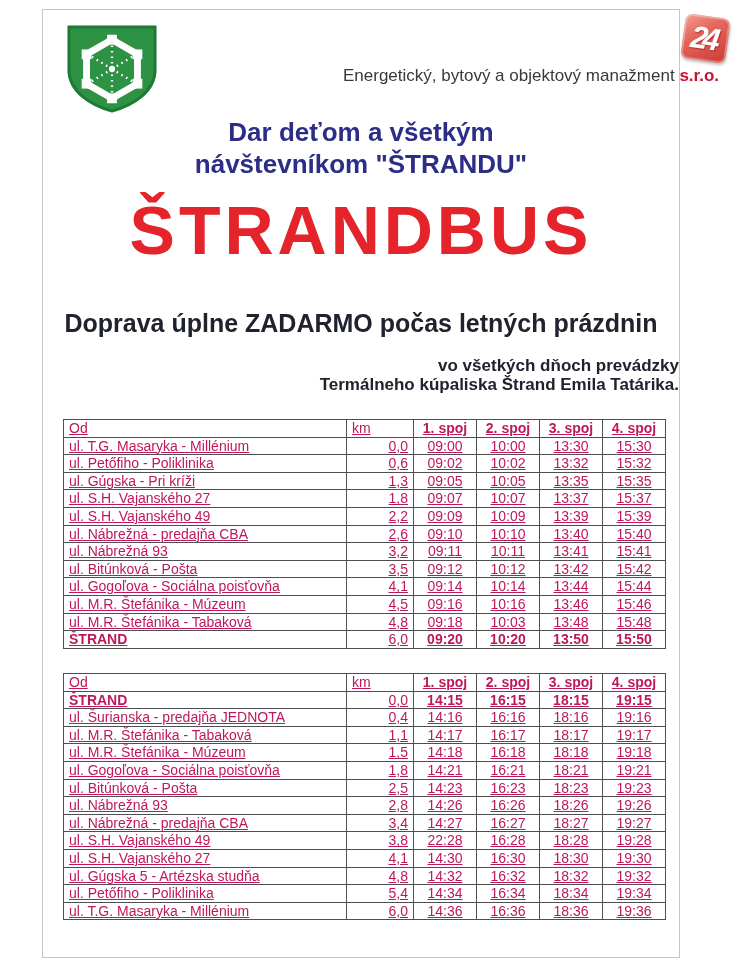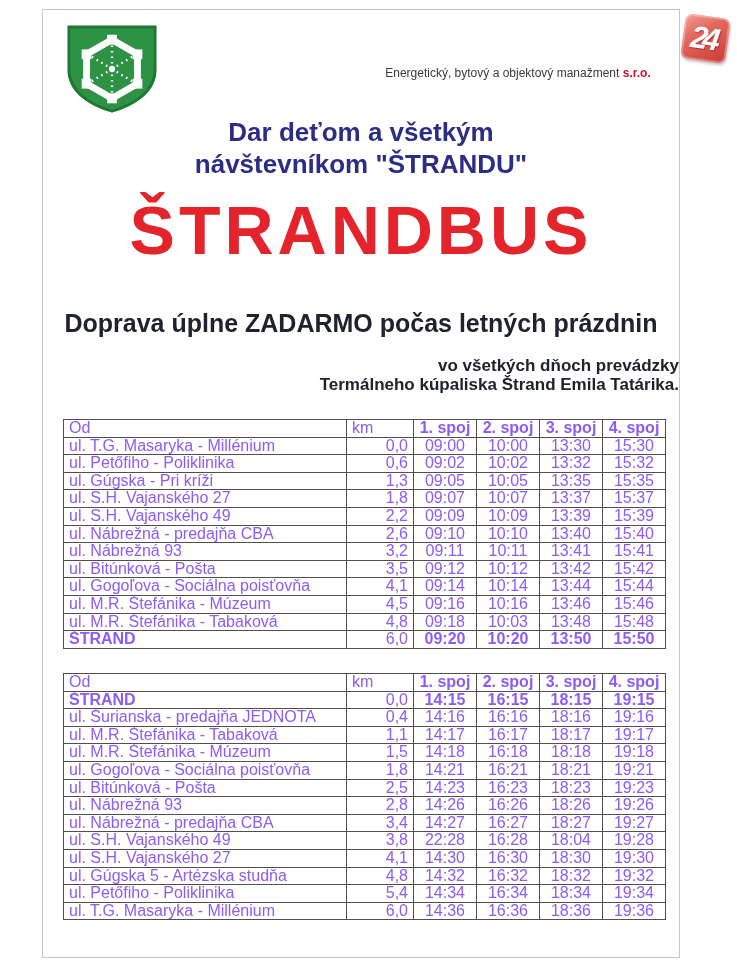--- a/index.html
+++ b/index.html
@@ -10,21 +10,21 @@
   
   .coa{position:absolute;left:20px;top:13px;width:98px;height:92px;}
 
   
   .logo{position:absolute;left:312px;top:14px;display:flex;align-items:flex-start;}
   .logo-square{width:40px;height:40px;background:#c51230;margin-top:3px;}
   .logo-text{font-size:37px;line-height:44px;letter-spacing:-1px;color:#1d1d1b;white-space:nowrap;margin-left:8px;}
   .logo-text .byt{font-weight:400;}
   .logo-text .komfort{font-weight:700;}
   .logo-text sup{font-size:12px;font-weight:400;vertical-align:18px;letter-spacing:0;}
-  .tagline{position:absolute;left:300px;top:56px;width:350px;text-align:center;font-size:12px;color:#39393a;white-space:nowrap;}
+  .tagline{position:absolute;left:300px;top:56px;width:350px;text-align:center;font-size:17px;color:#39393a;white-space:nowrap;}
   .tagline .sro{color:#c51230;font-weight:700;}
 
   
   .badge{position:absolute;left:683px;top:16px;width:45px;height:45px;transform:rotate(8deg);
     background:linear-gradient(145deg,#f2a096 0%,#e46a5f 35%,#cc3a33 100%);
     border-radius:7px;display:flex;align-items:center;justify-content:center;
     box-shadow:1px 2px 3px rgba(0,0,0,.25), inset 0 0 0 2px rgba(255,255,255,.30);}
   .badge span{color:#fff;font-weight:700;font-style:italic;font-size:31px;letter-spacing:-5px;padding-right:5px;
     text-shadow:1px 1px 1px rgba(140,25,20,.55);}
 
@@ -32,21 +32,21 @@
     color:#2c2d86;font-size:26px;line-height:32px;font-weight:700;}
   .title{position:absolute;left:0;top:176px;width:636px;text-align:center;
     color:#e4232a;font-size:68px;line-height:88px;font-weight:700;letter-spacing:4px;white-space:nowrap;}
   .subtitle{position:absolute;left:0;top:299px;width:636px;text-align:center;
     color:#20222e;font-size:25px;font-weight:700;}
   .note{position:absolute;left:0;top:346px;width:636px;text-align:right;
     color:#20222e;font-size:17px;line-height:19px;font-weight:700;}
 
   
   .tt{position:absolute;left:20px;border-collapse:collapse;table-layout:fixed;width:595px;
-    font-size:16px;color:#8b5cf6;}
+    font-size:14px;color:#be185d;text-decoration:underline;}
   .tt-1{top:409px;}
   .tt-2{top:663px;}
   .tt th,.tt td{border:1px solid #4f4f4f;height:16.6px;line-height:16.6px;padding:0 5px;
     font-weight:normal;white-space:nowrap;overflow:hidden;}
   .tt .c-stop{width:272px;text-align:left;}
   .tt .c-km{width:56px;text-align:right;}
   .tt .c-time{width:52px;text-align:center;}
   .tt th.c-stop{text-align:left;}
   .tt th.c-km{text-align:left;}
   .tt th.th-bold{font-weight:700;text-align:center;}
@@ -280,21 +280,21 @@
           <td class="c-time">14:27</td>
           <td class="c-time">16:27</td>
           <td class="c-time">18:27</td>
           <td class="c-time">19:27</td>
         </tr>
         <tr>
           <td class="c-stop">ul. S.H. Vajanského 49</td>
           <td class="c-km">3,8</td>
           <td class="c-time">22:28</td>
           <td class="c-time">16:28</td>
-          <td class="c-time">18:04</td>
+          <td class="c-time">18:28</td>
           <td class="c-time">19:28</td>
         </tr>
         <tr>
           <td class="c-stop">ul. S.H. Vajanského 27</td>
           <td class="c-km">4,1</td>
           <td class="c-time">14:30</td>
           <td class="c-time">16:30</td>
           <td class="c-time">18:30</td>
           <td class="c-time">19:30</td>
         </tr>

